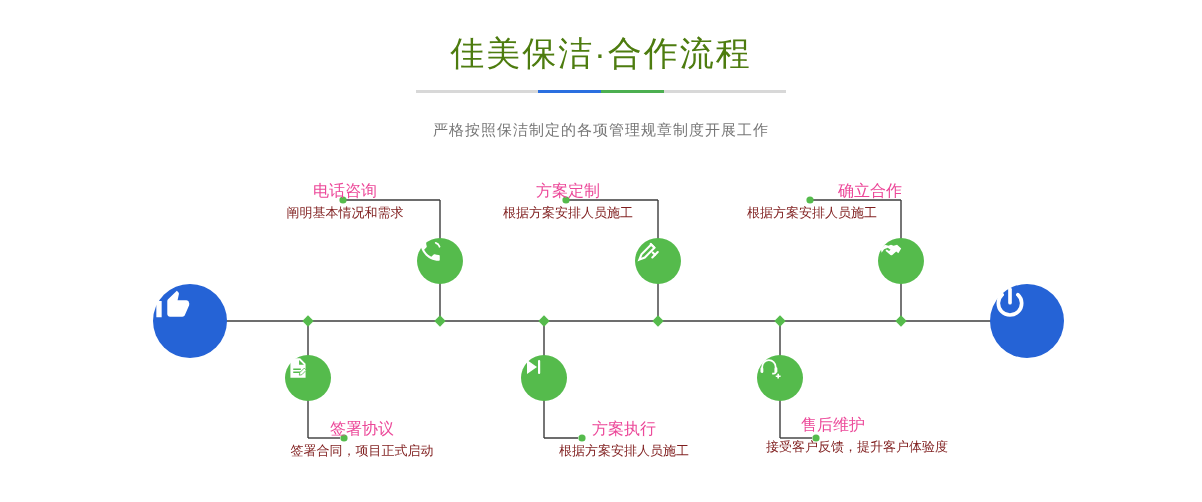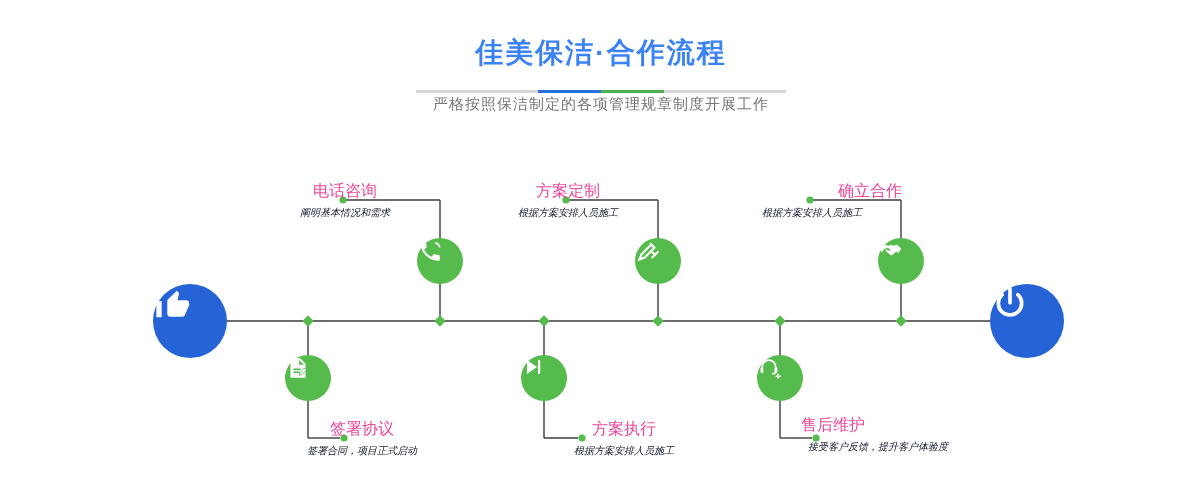--- a/index.html
+++ b/index.html
@@ -15,23 +15,23 @@
     overflow: hidden;
   }
 
   
   #header {
     position: absolute;
     top: 30px; left: 0; width: 100%;
     text-align: center;
   }
   #title {
-    font-size: 28px;
-    font-weight: bold;
-    color: #3b82f6;
+    font-size: 34px;
+    font-weight: normal;
+    color: #4d7c0f;
     letter-spacing: 2px;
     line-height: 46px;
     white-space: nowrap;
   }
   #rule-wrap {
     position: relative;
     width: 370px;
     height: 3px;
     margin: 14px auto 0 auto;
   }
@@ -39,21 +39,21 @@
     position: absolute;
     top: 0;
     height: 3px;
   }
   #rule-grey-left  { left: 0;    width: 122px; background: #d8d8d8; }
   #rule-blue       { left: 122px; width: 63px; background: #2a6fe0; }
   #rule-green      { left: 185px; width: 63px; background: #4caf50; }
   #rule-grey-right { left: 248px; width: 122px; background: #d8d8d8; }
 
   #subtitle {
-    margin-top: 2px;
+    margin-top: 28px;
     font-size: 15px;
     color: #777;
     letter-spacing: 1px;
   }
 
   
   #diagram {
     position: absolute;
     top: 150px; left: 0;
     width: 1202px; height: 352px;
@@ -84,24 +84,23 @@
   .step-label {
     position: absolute;
     white-space: nowrap;
   }
   .step-label .name {
     font-size: 16px;
     color: #ec4899;
     line-height: 22px;
   }
   .step-label .desc {
-    font-size: 10px;
-    color: #0f172a;
+    font-size: 13px;
+    color: #7f1d1d;
     line-height: 22px;
-    font-style: italic;
   }
   .lbl-right { text-align: left; }
 </style>
 </head>
 <body>
 
 <div id="header">
   <div id="title">佳美保洁·合作流程</div>
   <div id="rule-wrap">
     <div class="rule-seg" id="rule-grey-left"></div>

